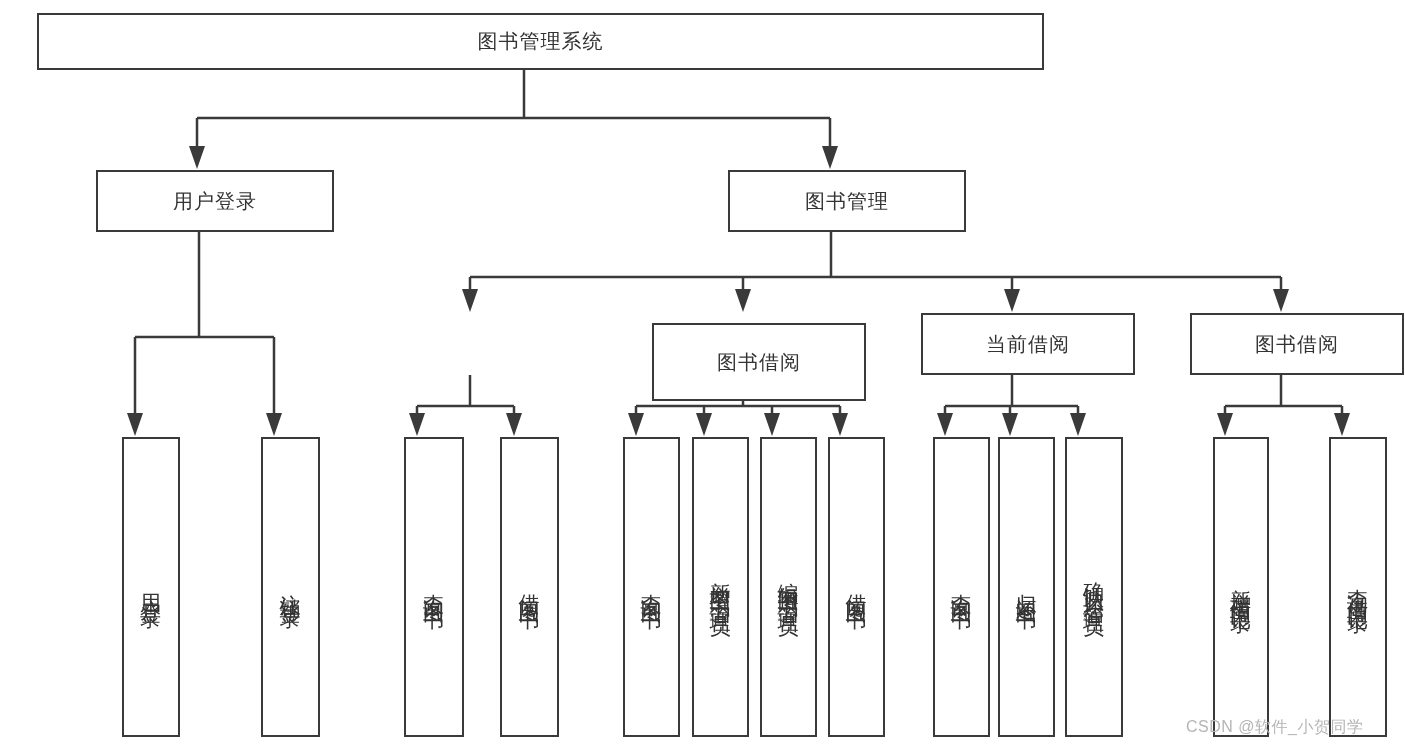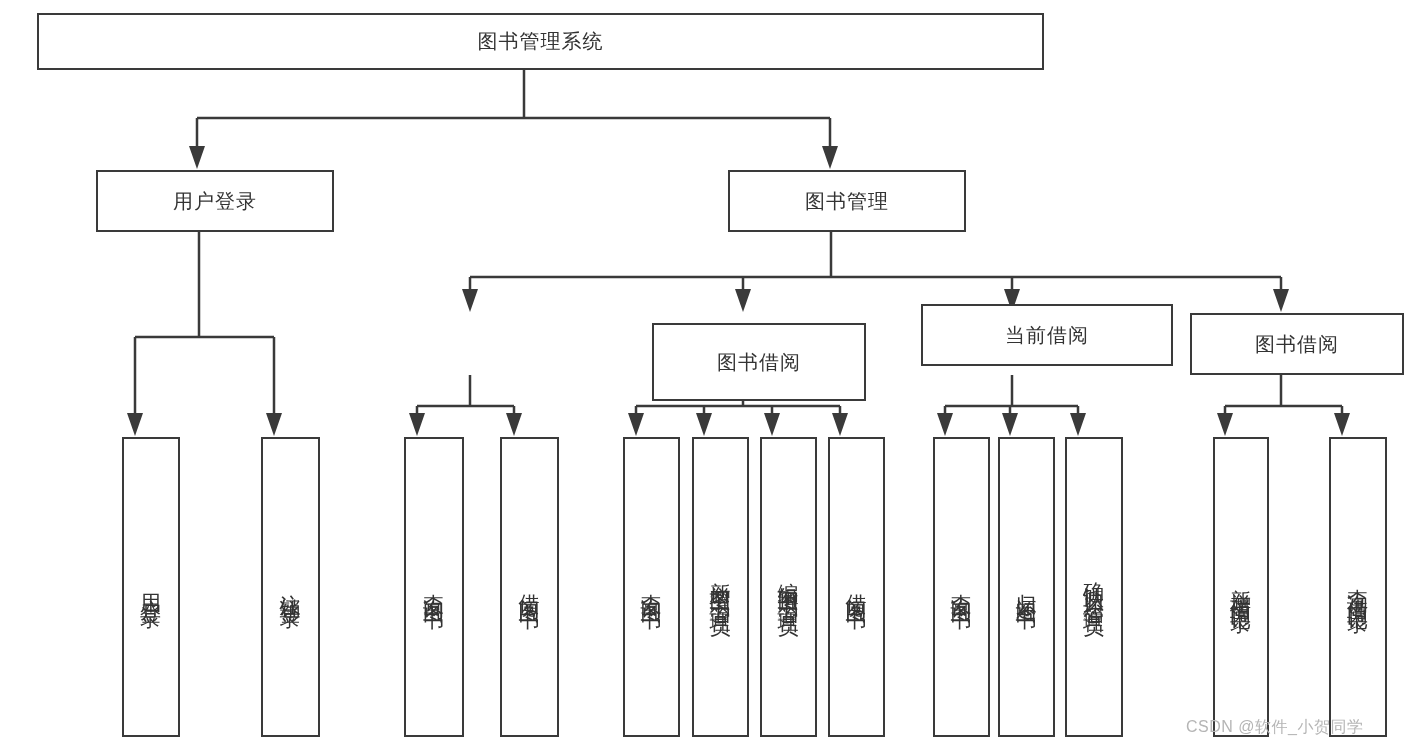--- a/index.html
+++ b/index.html
@@ -119,21 +119,21 @@
       <polygon points="1334,413 1350,413 1342,436"></polygon>
     </g>
   </svg>
 
   <div class="node h" style="left:21px; top:13px; width:1007px; height:57px">图书管理系统</div>
 
   <div class="node h" style="left:80px; top:170px; width:238px; height:62px">用户登录</div>
   <div class="node h" style="left:712px; top:170px; width:238px; height:62px">图书管理</div>
 
   <div class="node h" style="left:636px; top:323px; width:214px; height:78px">图书借阅</div>
-  <div class="node h" style="left:905px; top:304px; width:252px; height:62px">当前借阅</div>
+  <div class="node h" style="left:905px; top:313px; width:214px; height:62px">当前借阅</div>
   <div class="node h" style="left:1174px; top:313px; width:214px; height:62px">图书借阅</div>
 
   <div class="node v" style="left:106px; top:437px; width:58px; height:300px">用户登录</div>
   <div class="node v" style="left:245px; top:437px; width:59px; height:300px">注销登录</div>
 
   <div class="node v" style="left:388px; top:437px; width:60px; height:300px">查询图书</div>
   <div class="node v" style="left:484px; top:437px; width:59px; height:300px">借阅图书</div>
 
   <div class="node v" style="left:607px; top:437px; width:57px; height:300px">查询图书</div>
   <div class="node v" style="left:676px; top:437px; width:57px; height:300px">新增图书（管理员）</div>

